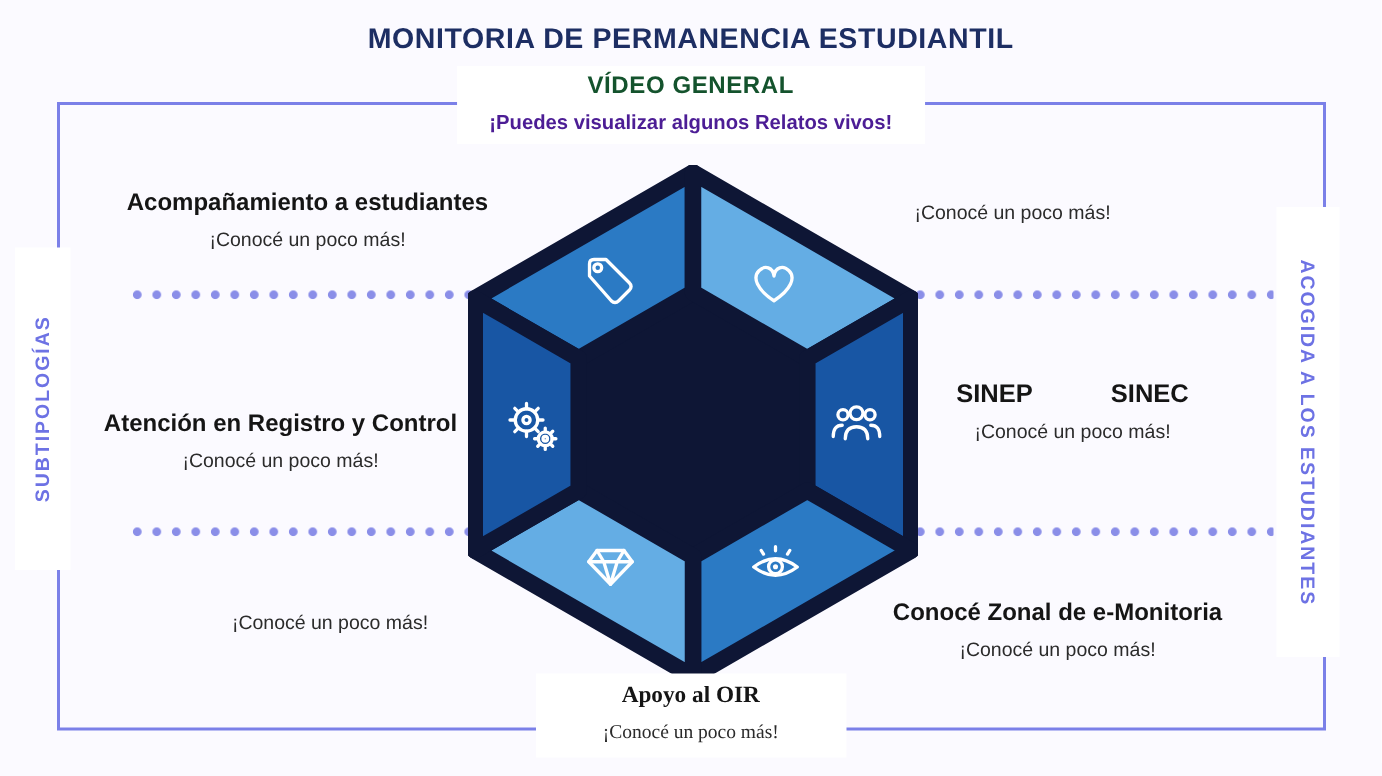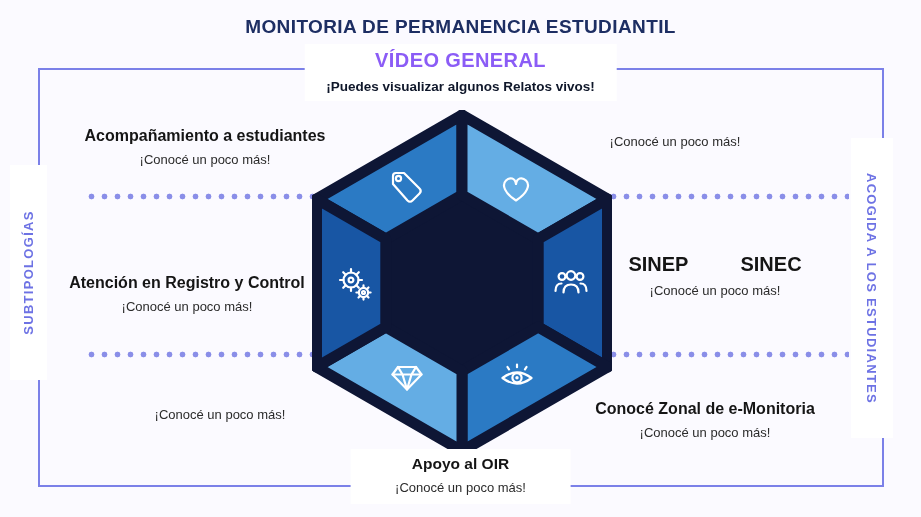--- a/index.html
+++ b/index.html
@@ -32,28 +32,28 @@
   .banner {
     position: absolute;
     left: 50%; transform: translateX(-50%);
     top: 44px;
     background: #ffffff;
     padding: 5px 22px 7px;
     text-align: center;
     z-index: 3;
   }
   .banner .vg {
-    font-size: 20px; font-weight: bold;
+    font-size: 16px; font-weight: bold;
     letter-spacing: 0.4px;
-    color: #8b5cf6;
+    color: #14532d;
   }
   .banner .vg-sub {
     margin-top: 7px;
     font-size: 13.5px; font-weight: bold;
-    color: #0f172a;
+    color: #4c1d95;
     cursor: pointer;
   }
   .dots {
     position: absolute;
     height: 7px;
     background-image: radial-gradient(circle at 3.5px 3.5px, #8a8ee8 2.6px, rgba(0,0,0,0) 3.2px);
     background-size: 13px 7px;
     background-repeat: repeat-x;
     z-index: 0;
   }
@@ -123,29 +123,30 @@
   .node-tr { left: 550px; top: 127px; width: 250px; }
   .node-ml { left: 27px;  top: 274px; width: 320px; }
   .node-mr { left: 600px; top: 253px; width: 230px; }
   .node-bl { left: 60px;  top: 400px; width: 320px; }
   .node-br { left: 545px; top: 400px; width: 320px; }
   .duo {
     display: flex;
     justify-content: center;
     gap: 52px;
   }
-  .duo .label { font-size: 20px; font-weight: bold; color: #151515; }
+  .duo .label { font-size: 17px; font-weight: bold; color: #151515; }
   .node-bc {
     position: absolute;
     left: 50%; transform: translateX(-50%);
     top: 449px;
     background: #ffffff;
     padding: 6px 45px 9px;
     text-align: center;
     z-index: 3;
+    font-family: Liberation Serif, serif;
   }
 </style>
 </head>
 <body>
 
 <div class="canvas">
 
   <div class="title">MONITORIA DE PERMANENCIA ESTUDIANTIL</div>
 
   <div class="frame"></div>

